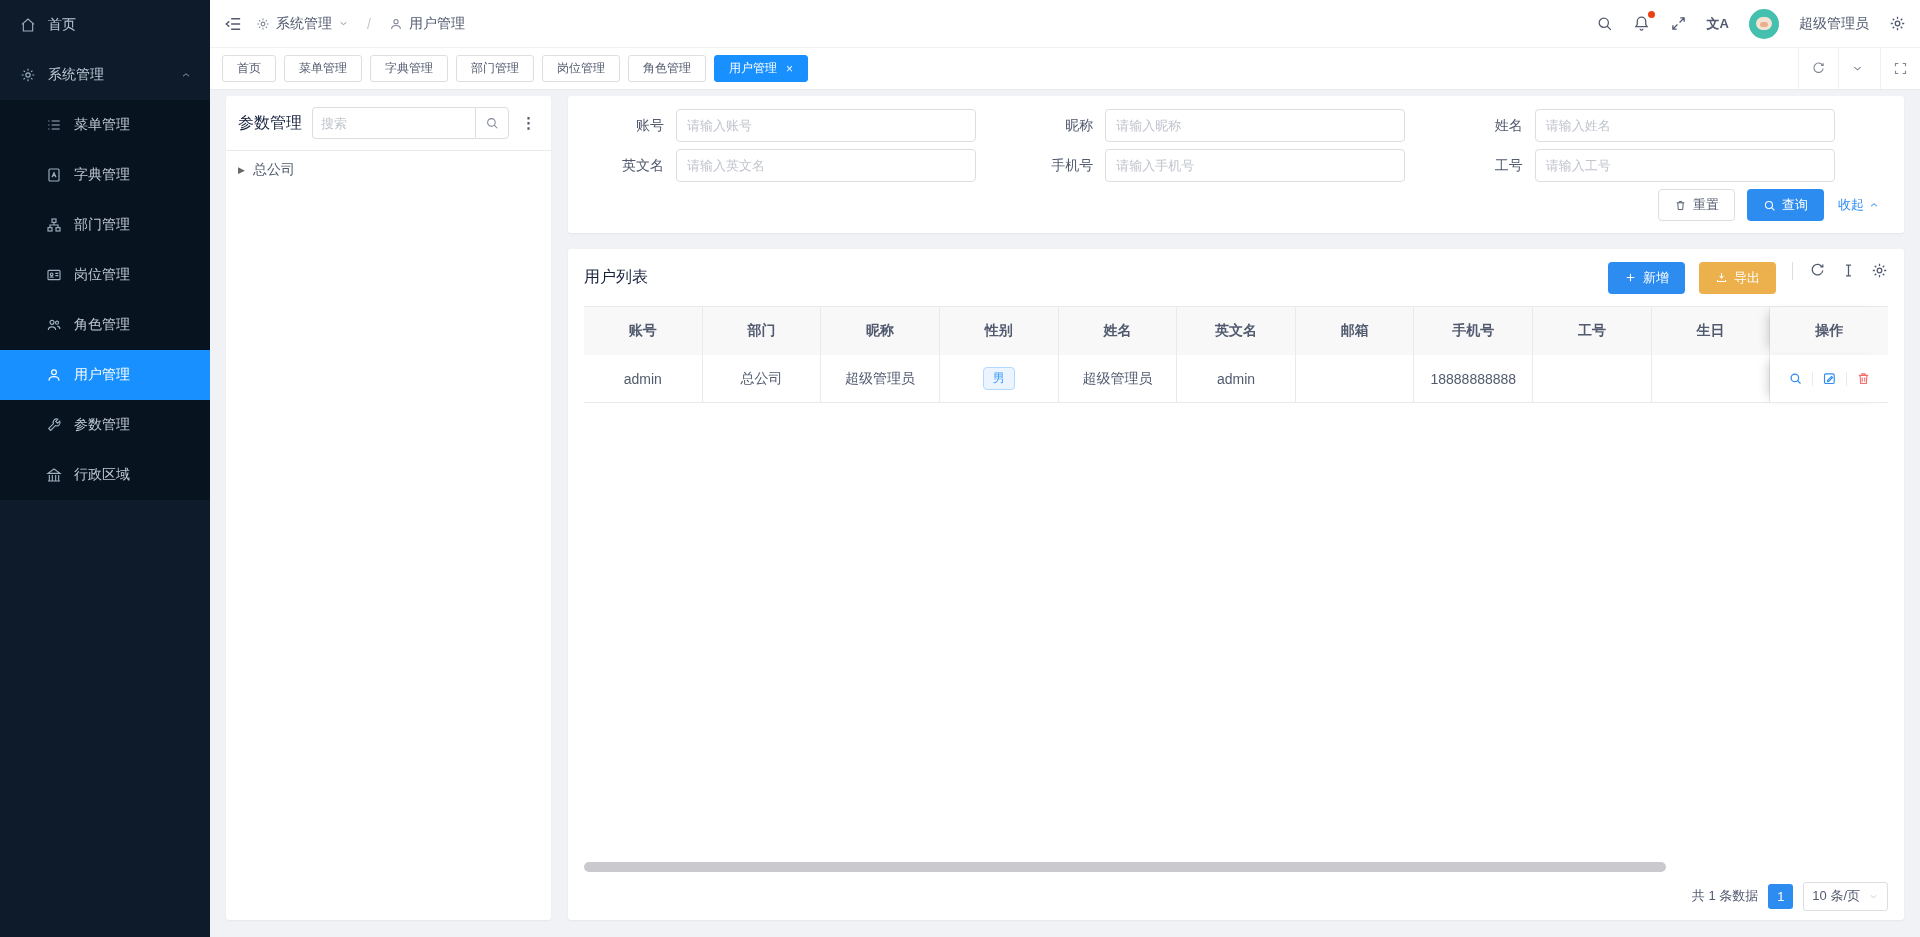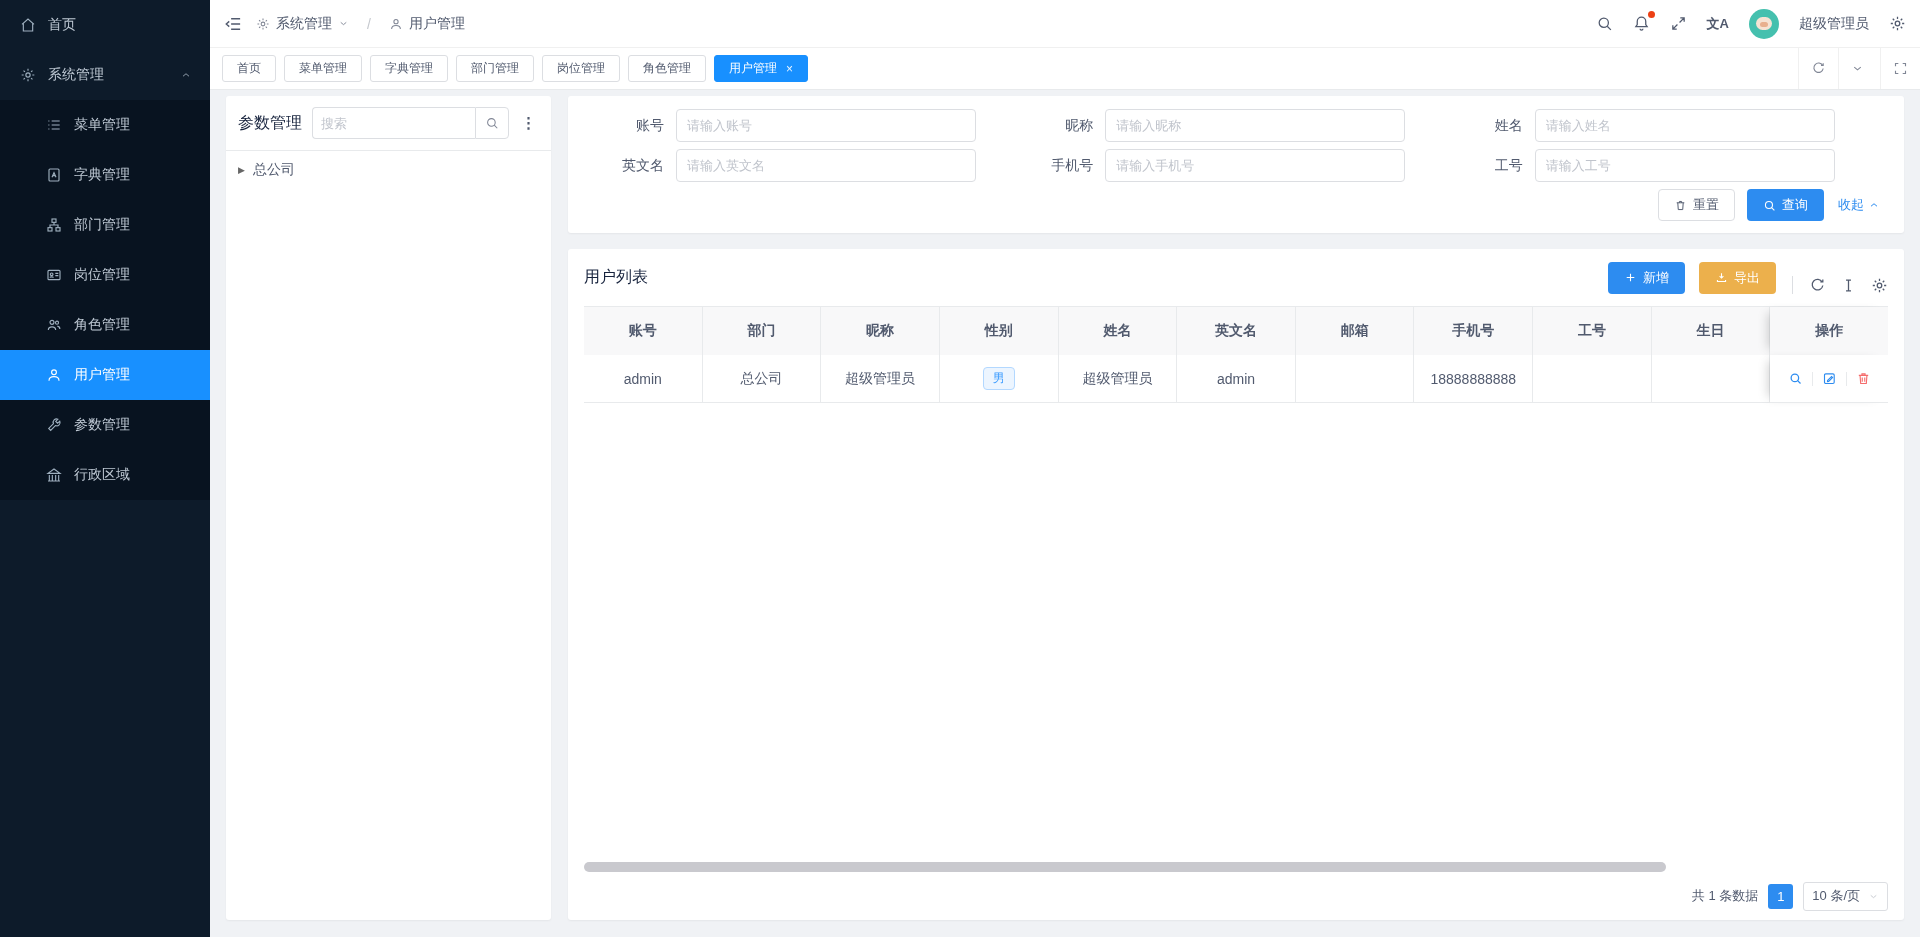--- a/index.html
+++ b/index.html
@@ -74,21 +74,21 @@
   .f-actions { display:flex; align-items:center; justify-content:flex-end; gap:12px; margin-top:6px; }
   .btn { height:32px; display:inline-flex; align-items:center; gap:6px; padding:0 15px; border-radius:4px; font-size:13px; cursor:pointer; border:1px solid transparent; }
   .btn-plain { background:#fff; border-color:#dcdee2; color:#515a6e; }
   .btn-primary { background:#2d8cf0; color:#fff; }
   .btn-warning { background:#ecb04c; color:#fff; }
   .link-collapse { display:inline-flex; align-items:center; gap:4px; color:#2d8cf0; font-size:13px; cursor:pointer; margin-left:2px; }
 
   .table-card { flex:1; display:flex; flex-direction:column; padding:0 16px; min-height:0; }
   .table-head-row { height:57px; display:flex; align-items:center; }
   .table-title { font-size:16px; color:#17233d; }
-  .table-tools { margin-left:auto; display:flex; align-items:flex-end; gap:14px; }
+  .table-tools { margin-left:auto; display:flex; align-items:flex-start; gap:14px; }
   .tool-divider { width:1px; height:18px; background:#dcdee2; margin:0 2px; }
   .tool-icon { color:#515a6e; cursor:pointer; display:flex; }
 
   .grid { display:flex; flex-direction:column; }
   .g-row { display:flex; }
   .g-cell { flex:1; min-width:0; height:48px; display:flex; align-items:center; justify-content:center; font-size:14px; color:#515a6e; border-right:1px solid #e8eaec; }
   .g-cell:last-child { border-right:none; }
   .g-head .g-cell { background:#f8f8f9; font-weight:bold; }
   .g-body .g-cell { border-bottom:1px solid #e8eaec; background:#fff; }
   .g-body .g-cell:first-child, .g-head .g-cell:first-child { border-left:none; }

